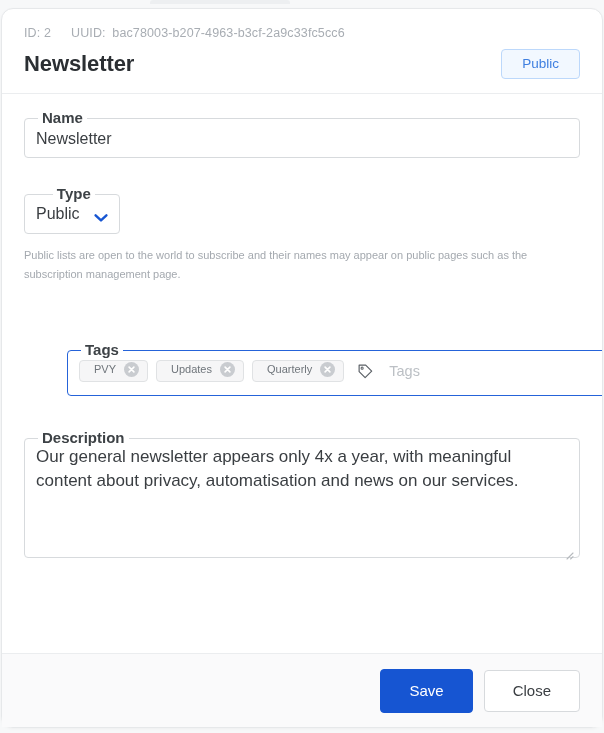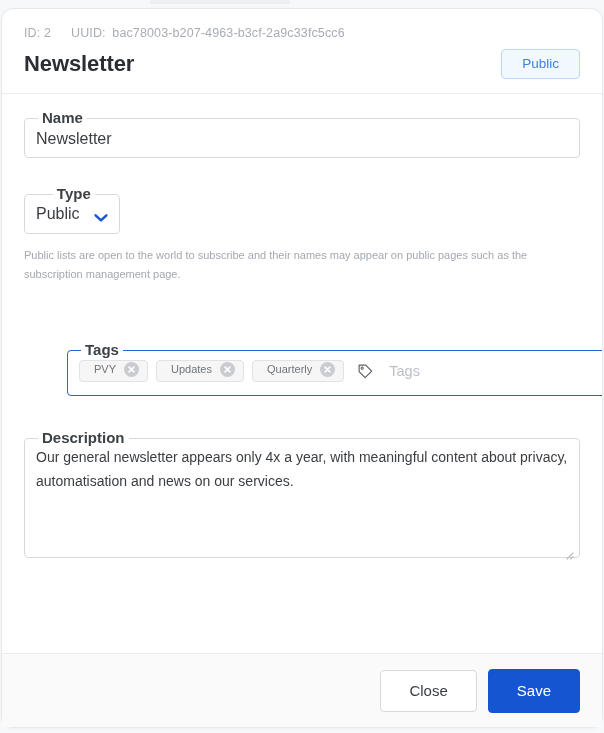--- a/index.html
+++ b/index.html
@@ -187,21 +187,21 @@
   .tags-placeholder {
     font-size: 14.5px;
     color: #bcc0c5;
     line-height: 18px;
     margin-left: 8px;
   }
 
   
   .field-desc { width: 100%; padding-bottom: 0; }
   .desc-text {
-    font-size: 14px;
+    font-size: 17px;
     color: #3a3e42;
     line-height: 24px;
     padding: 1px 0 0 0;
     height: 112px;
     position: relative;
   }
   .resize-grip {
     position: absolute;
     right: -6px;
     bottom: 3px;
@@ -335,17 +335,17 @@
           <svg width="11" height="11" viewBox="0 0 11 11" xmlns="http://www.w3.org/2000/svg">
             <path d="M10 4 L4 10 M10 7.6 L7.6 10" stroke="#b6babe" stroke-width="1.1" stroke-linecap="round"></path>
           </svg>
         </span>
       </div>
     </fieldset>
 
   </div>
 
   <div class="modal-footer">
+    <button class="btn btn-save">Save</button>
     <button class="btn btn-close">Close</button>
-    <button class="btn btn-save">Save</button>
   </div>
 
 </div>
 
 </body></html>

